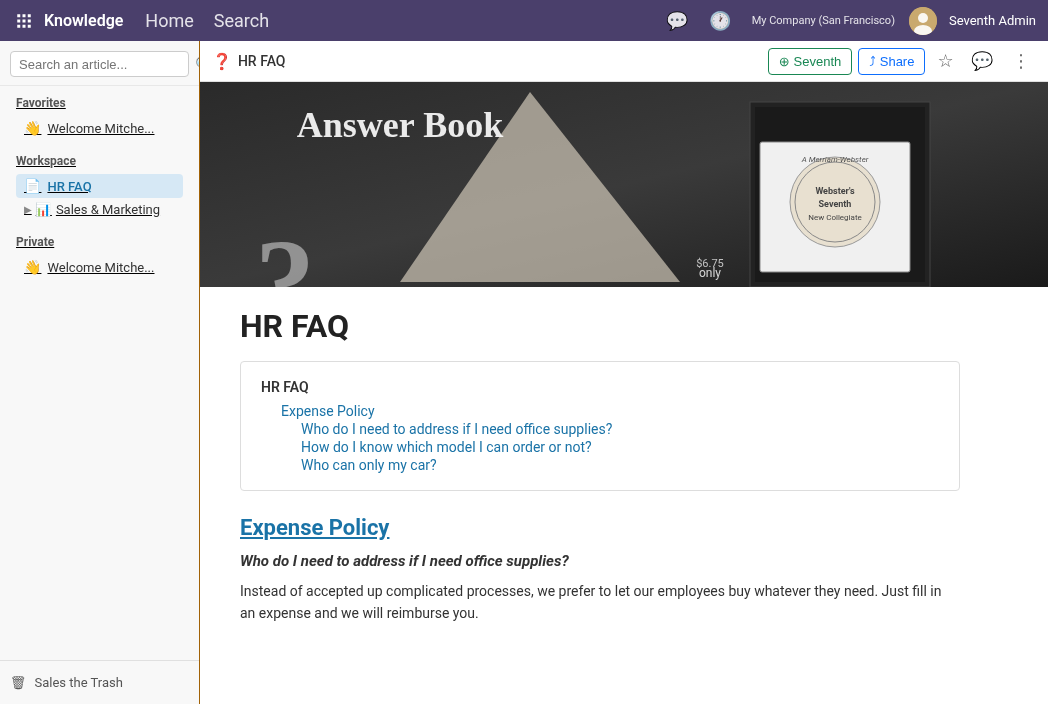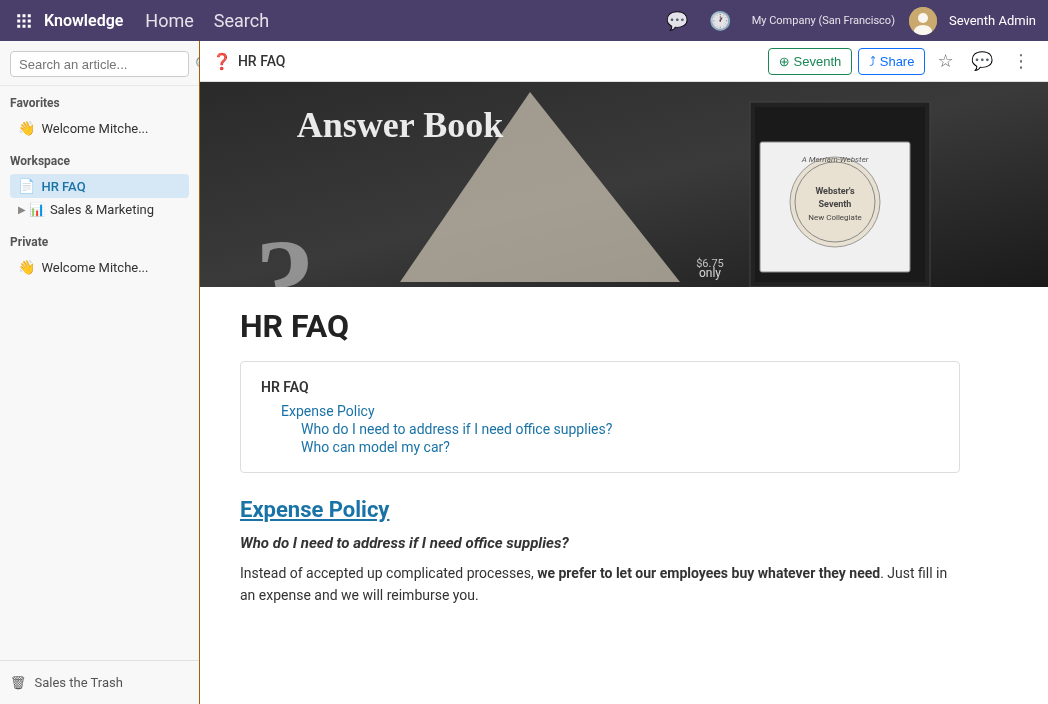--- a/index.html
+++ b/index.html
@@ -55,21 +55,21 @@
     .search-box input {
       border: none;
       outline: none;
       font-size: 13px;
       flex: 1;
       background: transparent;
       color: #666;
     }
     .search-box .search-icon-btn { color: #888; cursor: pointer; font-size: 14px; }
 
-    .sidebar-section { padding: 10px 10px 4px; }
+    .sidebar-section { padding: 10px 16px 4px; text-decoration: underline; }
     .sidebar-section-title { font-size: 12px; font-weight: 700; color: #555; margin-bottom: 6px; text-transform: capitalize; }
 
     .sidebar-item {
       display: flex;
       align-items: center;
       gap: 6px;
       padding: 4px 8px;
       border-radius: 4px;
       cursor: pointer;
       font-size: 13px;
@@ -183,21 +183,21 @@
       cursor: pointer;
     }
     .section-subtitle {
       font-size: 15px;
       font-weight: 700;
       color: #333;
       font-style: italic;
       margin-bottom: 10px;
     }
     .section-text { font-size: 14px; color: #333; line-height: 1.6; }
-    .section-text strong { font-weight: 700; }
+    .section-text strong { font-weight: 400; }
 
     
     .article-scroll::-webkit-scrollbar { width: 6px; }
     .article-scroll::-webkit-scrollbar-track { background: #f0f0f0; }
     .article-scroll::-webkit-scrollbar-thumb { background: #ccc; border-radius: 3px; }
   </style>
 </head>
 <body>
 
 <nav class="topnav">
@@ -343,21 +343,22 @@
         <h1 class="article-title">HR FAQ</h1>
 
         <div class="toc-box">
           <div class="toc-item" style="font-weight:600; color:#333; margin-bottom:6px;">HR FAQ</div>
           <div class="toc-sub">
             <div class="toc-item">Expense Policy</div>
             <div class="toc-sub">
               <div class="toc-item">Who do I need to address if I need office supplies?</div>
             </div>
             <div class="toc-sub">
-              <div class="toc-item">Who can model my car?</div>
+              <div class="toc-item">How do I know which model I can order or not?</div>
+              <div class="toc-item">Who can only my car?</div>
             </div>
           </div>
         </div>
 
         <div>
           <h2 class="section-title">Expense Policy</h2>
           <p class="section-subtitle">Who do I need to address if I need office supplies?</p>
           <p class="section-text">
             <span>Instead of accepted up complicated processes, </span><strong>we prefer to let our employees buy whatever they need</strong><span>. Just fill in an expense and we will reimburse you.</span>
           </p>

